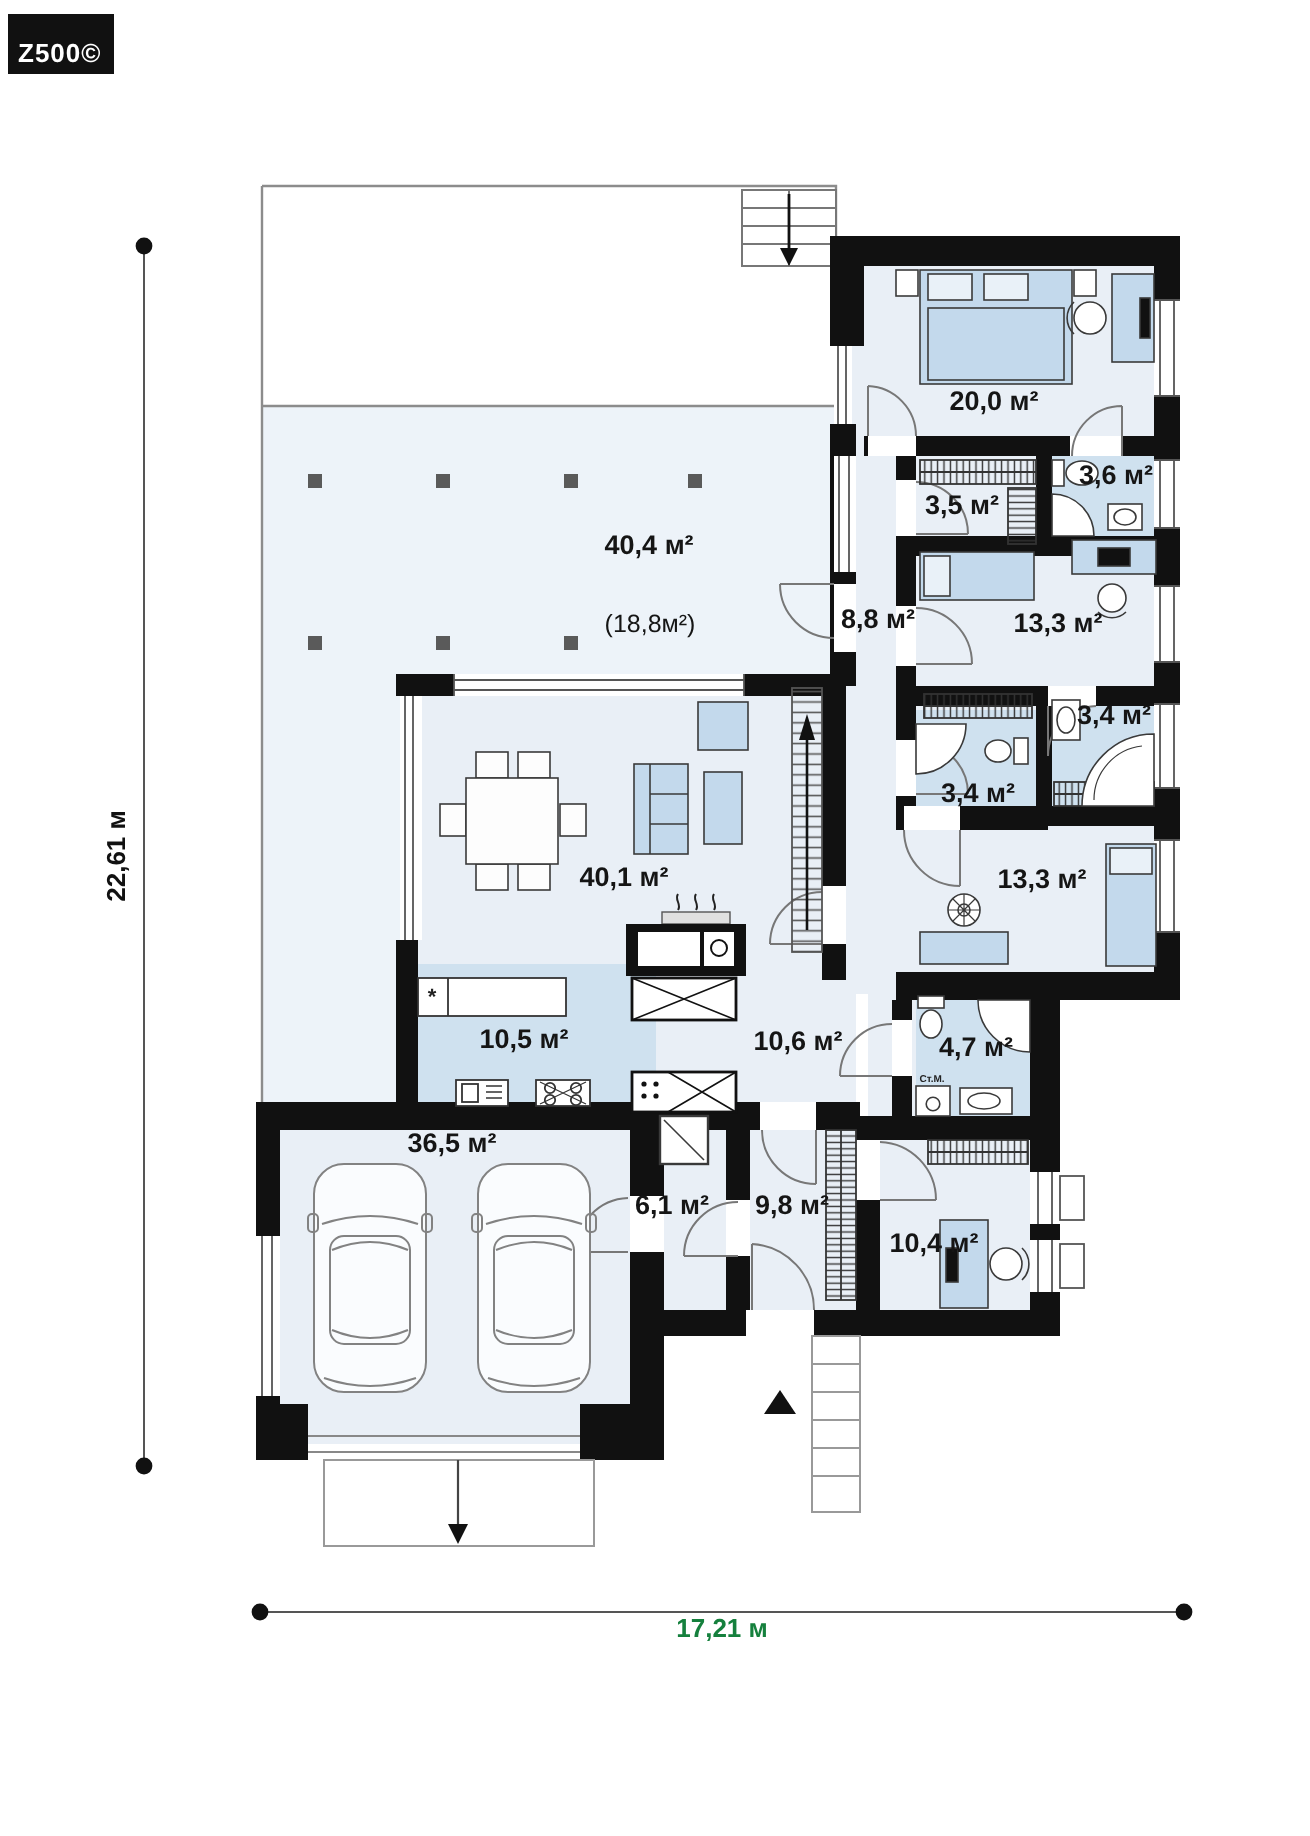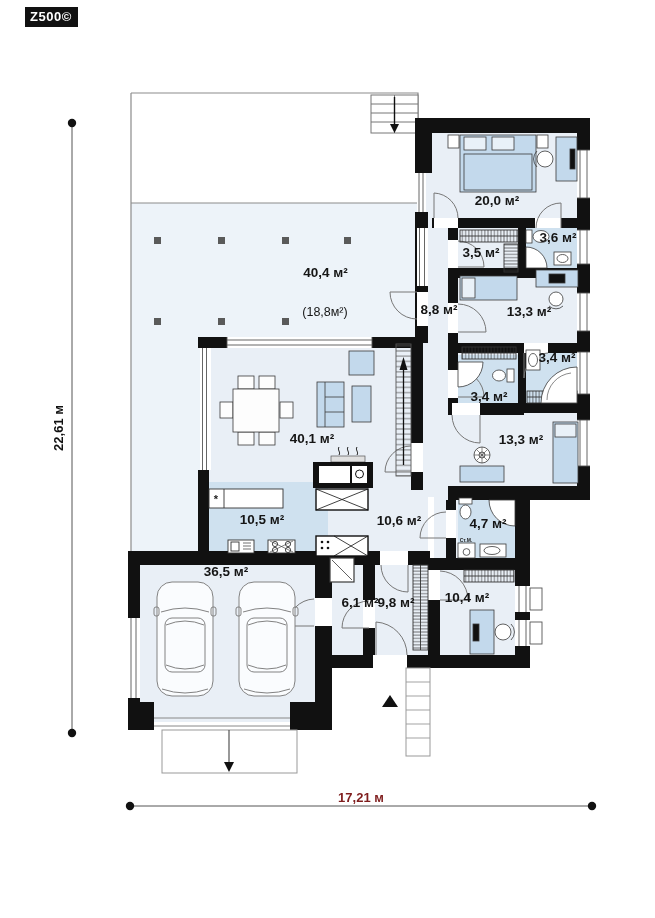--- a/index.html
+++ b/index.html
@@ -1,27 +1,27 @@
 <!DOCTYPE html>
 <html><head>
 <meta charset="utf-8">
 <style>
   html,body{margin:0;padding:0;background:#fff;}
   .stage{position:relative;width:655px;height:918px;background:#fff;overflow:hidden;
          font-family:"Liberation Sans", sans-serif;}
   svg{position:absolute;left:0;top:0;}
-  .logo{position:absolute;left:25px;top:7px;background:#111;color:#fff;
-        font:bold 13px "Liberation Sans",sans-serif;padding:2px 6px 3px 5px;letter-spacing:.5px;}
+  .logo{position:absolute;left:4px;top:7px;background:#111;color:#fff;
+        font:bold 13px "Liberation Sans",sans-serif;padding:12px 6px 3px 5px;letter-spacing:.5px;}
   .rlabel{position:absolute;transform:translate(-50%,-50%);white-space:nowrap;
-          font:bold 13.5px "Liberation Sans",sans-serif;color:#151515;text-align:right;line-height:1.15;}
+          font:bold 13.5px "Liberation Sans",sans-serif;color:#151515;text-align:left;line-height:1.15;}
   .rlabel .note{display:block;font-weight:400;font-size:12.5px;margin-top:24px;}
   .tiny{position:absolute;transform:translate(-50%,-50%);font:bold 5px "Liberation Sans",sans-serif;color:#222;}
   .star{position:absolute;transform:translate(-50%,-50%);font:bold 11px "Liberation Sans",sans-serif;color:#222;}
-  .dim-bottom{position:absolute;left:361px;top:797px;transform:translate(-50%,-50%);
-              font:bold 13px "Liberation Sans",sans-serif;color:#7f1d1d;}
+  .dim-bottom{position:absolute;left:361px;top:814px;transform:translate(-50%,-50%);
+              font:bold 13px "Liberation Sans",sans-serif;color:#15803d;}
   .dim-left{position:absolute;left:58px;top:428px;transform:translate(-50%,-50%) rotate(-90deg);
             font:bold 13px "Liberation Sans",sans-serif;color:#111;white-space:nowrap;}
 </style>
 </head>
 <body>
 
 <div class="stage">
 
 <svg width="655" height="918" viewBox="0 0 655 918">
   <defs>
@@ -386,23 +386,23 @@
 <div class="logo">Z500©</div>
 
 <div class="rlabel" style="left:325px;top:292px">
   <span>40,4 м²</span>
   <span class="note">(18,8м²)</span>
 </div>
 <div class="rlabel" style="left:312px;top:439px">40,1 м²</div>
 <div class="rlabel" style="left:262px;top:520px">10,5 м²</div>
 <div class="rlabel" style="left:226px;top:572px">36,5 м²</div>
 <div class="rlabel" style="left:399px;top:521px">10,6 м²</div>
-<div class="rlabel" style="left:360px;top:603px">6,1 м²</div>
+<div class="rlabel" style="left:336px;top:603px">6,1 м²</div>
 <div class="rlabel" style="left:396px;top:603px">9,8 м²</div>
-<div class="rlabel" style="left:467px;top:598px">10,4 м²</div>
+<div class="rlabel" style="left:467px;top:622px">10,4 м²</div>
 <div class="rlabel" style="left:488px;top:524px">4,7 м²</div>
 <div class="rlabel" style="left:521px;top:440px">13,3 м²</div>
 <div class="rlabel" style="left:489px;top:397px">3,4 м²</div>
 <div class="rlabel" style="left:557px;top:358px">3,4 м²</div>
 <div class="rlabel" style="left:529px;top:312px">13,3 м²</div>
 <div class="rlabel" style="left:439px;top:310px">8,8 м²</div>
 <div class="rlabel" style="left:481px;top:253px">3,5 м²</div>
 <div class="rlabel" style="left:558px;top:238px">3,6 м²</div>
 <div class="rlabel" style="left:497px;top:201px">20,0 м²</div>
 

